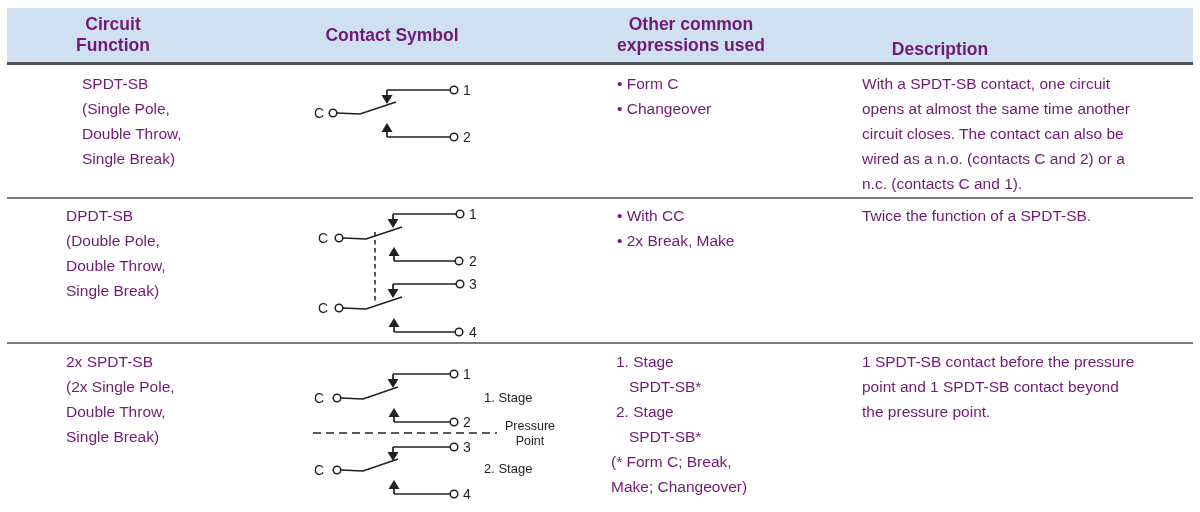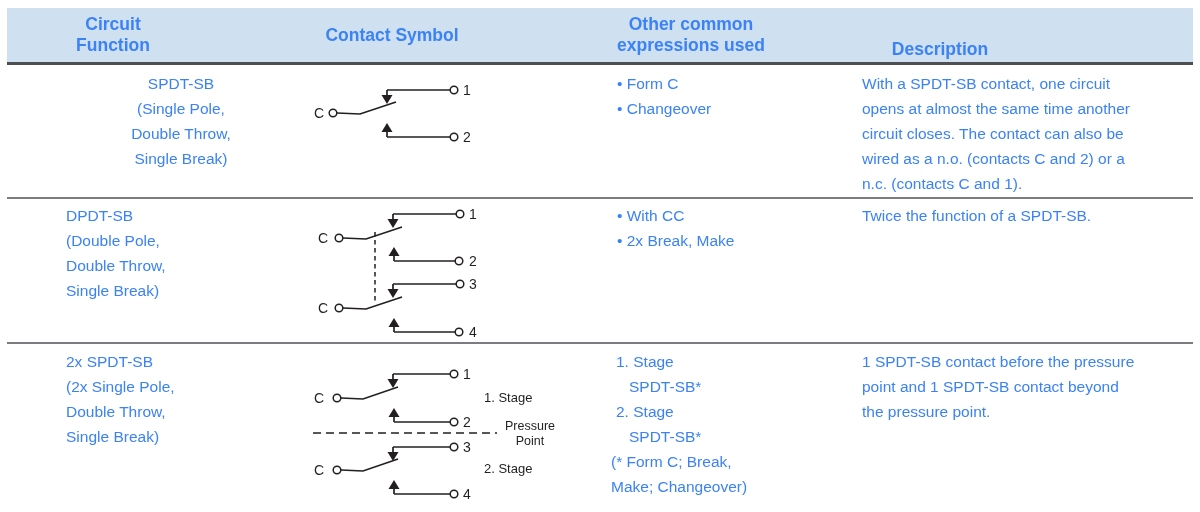--- a/index.html
+++ b/index.html
@@ -1,18 +1,18 @@
 <!DOCTYPE html>
 <html><head>
 <meta charset="utf-8">
 <style>
   html,body{margin:0;padding:0;background:#ffffff;}
   .page{
     position:relative;width:1200px;height:512px;background:#ffffff;
-    font-family:"Liberation Sans",sans-serif;color:#3b82f6;overflow:hidden;
+    font-family:"Liberation Sans",sans-serif;color:#701a75;overflow:hidden;
   }
   .header-bg{position:absolute;left:7px;top:8px;width:1186px;height:54px;background:#cfe0f1;}
   .hcell{
     position:absolute;top:8px;height:54px;display:flex;align-items:center;justify-content:center;
     text-align:center;font-weight:bold;font-size:17.5px;line-height:21px;white-space:pre-line;
   }
   .h1{left:7px;width:212px;}
   .h2{left:292px;width:200px;}
   .h3{left:591px;width:200px;}
   .h4{left:840px;width:200px;margin-top:14px;}
@@ -45,21 +45,21 @@
 Function</div>
   <div class="hcell h3 multiline">Other common
 expressions used</div>
   <div class="hcell h2 multiline">Contact Symbol</div>
   <div class="hcell h4 multiline">Description</div>
 
   <div class="rule rule-dark"></div>
   <div class="rule rule-gray" style="top:197px;"></div>
   <div class="rule rule-gray" style="top:342px;"></div>
 
-  <div class="cell multiline" style="left:66px;top:71px;width:230px;text-align:center;">SPDT-SB
+  <div class="cell multiline" style="left:82px;top:71px;width:230px;">SPDT-SB
 (Single Pole,
 Double Throw,
 Single Break)</div>
 
   <svg class="sym" style="left:300px;top:70px;" width="190" height="90" viewBox="300 70 190 90">
     <g>
       <path class="wire" d="M387 90 H450"></path>
       <circle cx="454" cy="90" r="3.8"></circle>
       <path class="wire" d="M387 90 V96"></path>
       <polygon class="arrow" points="381.5,95 392.5,95 387,104"></polygon>

